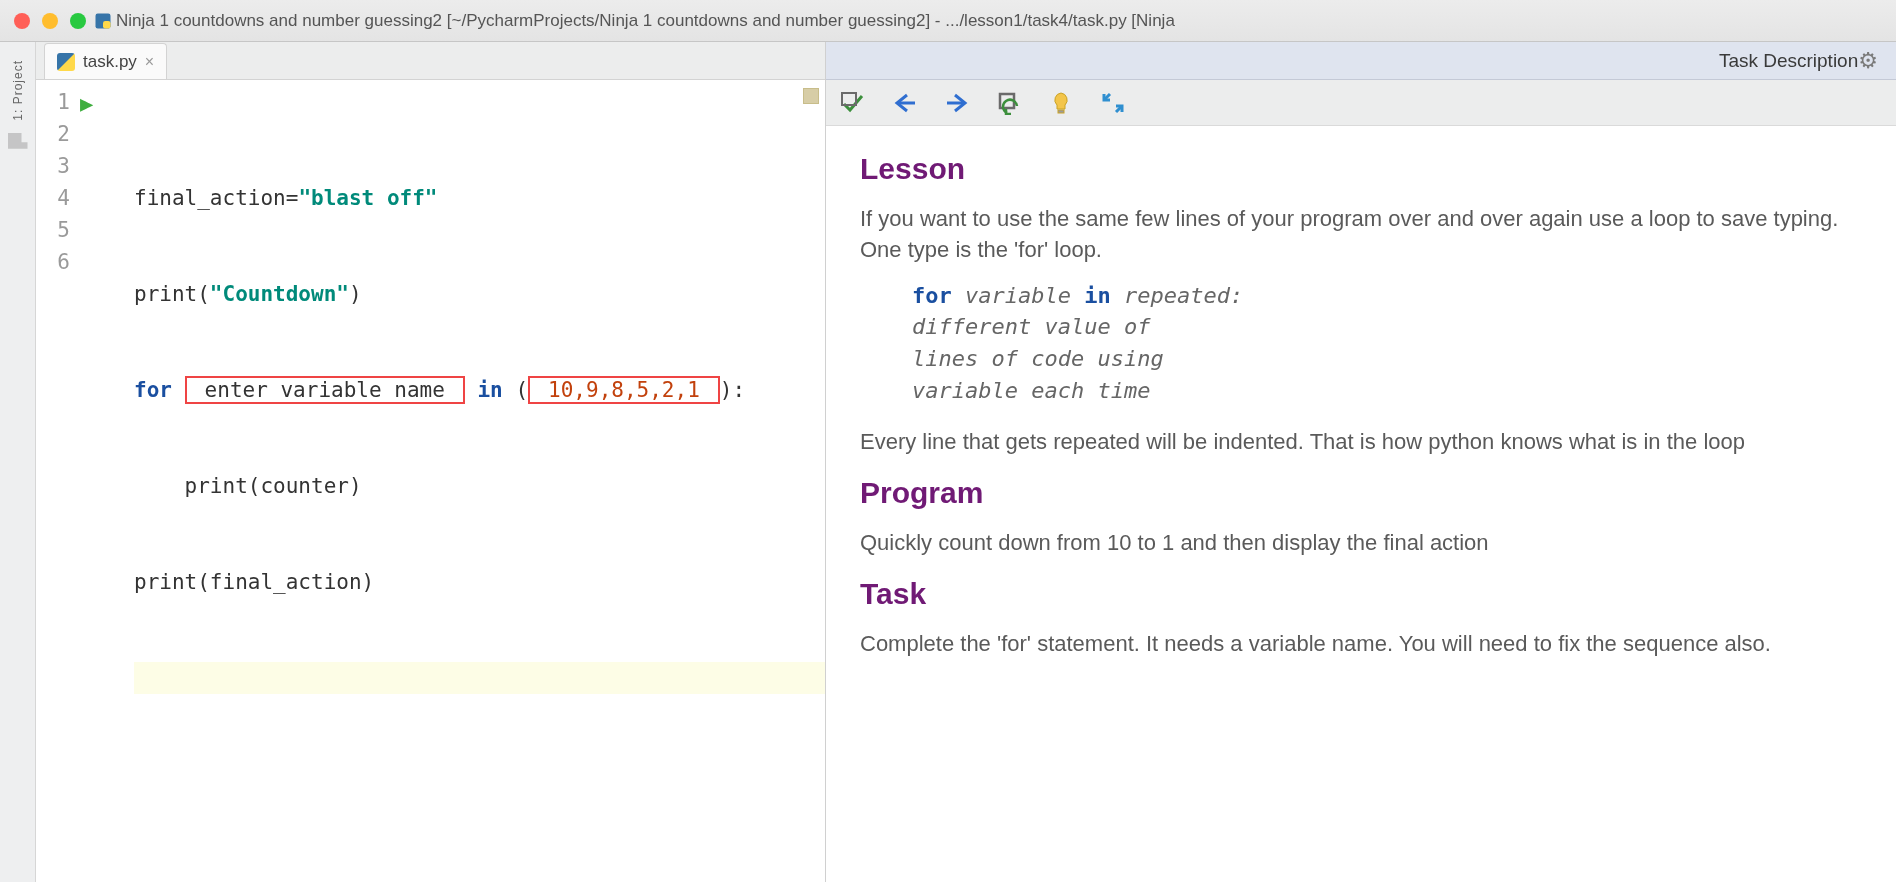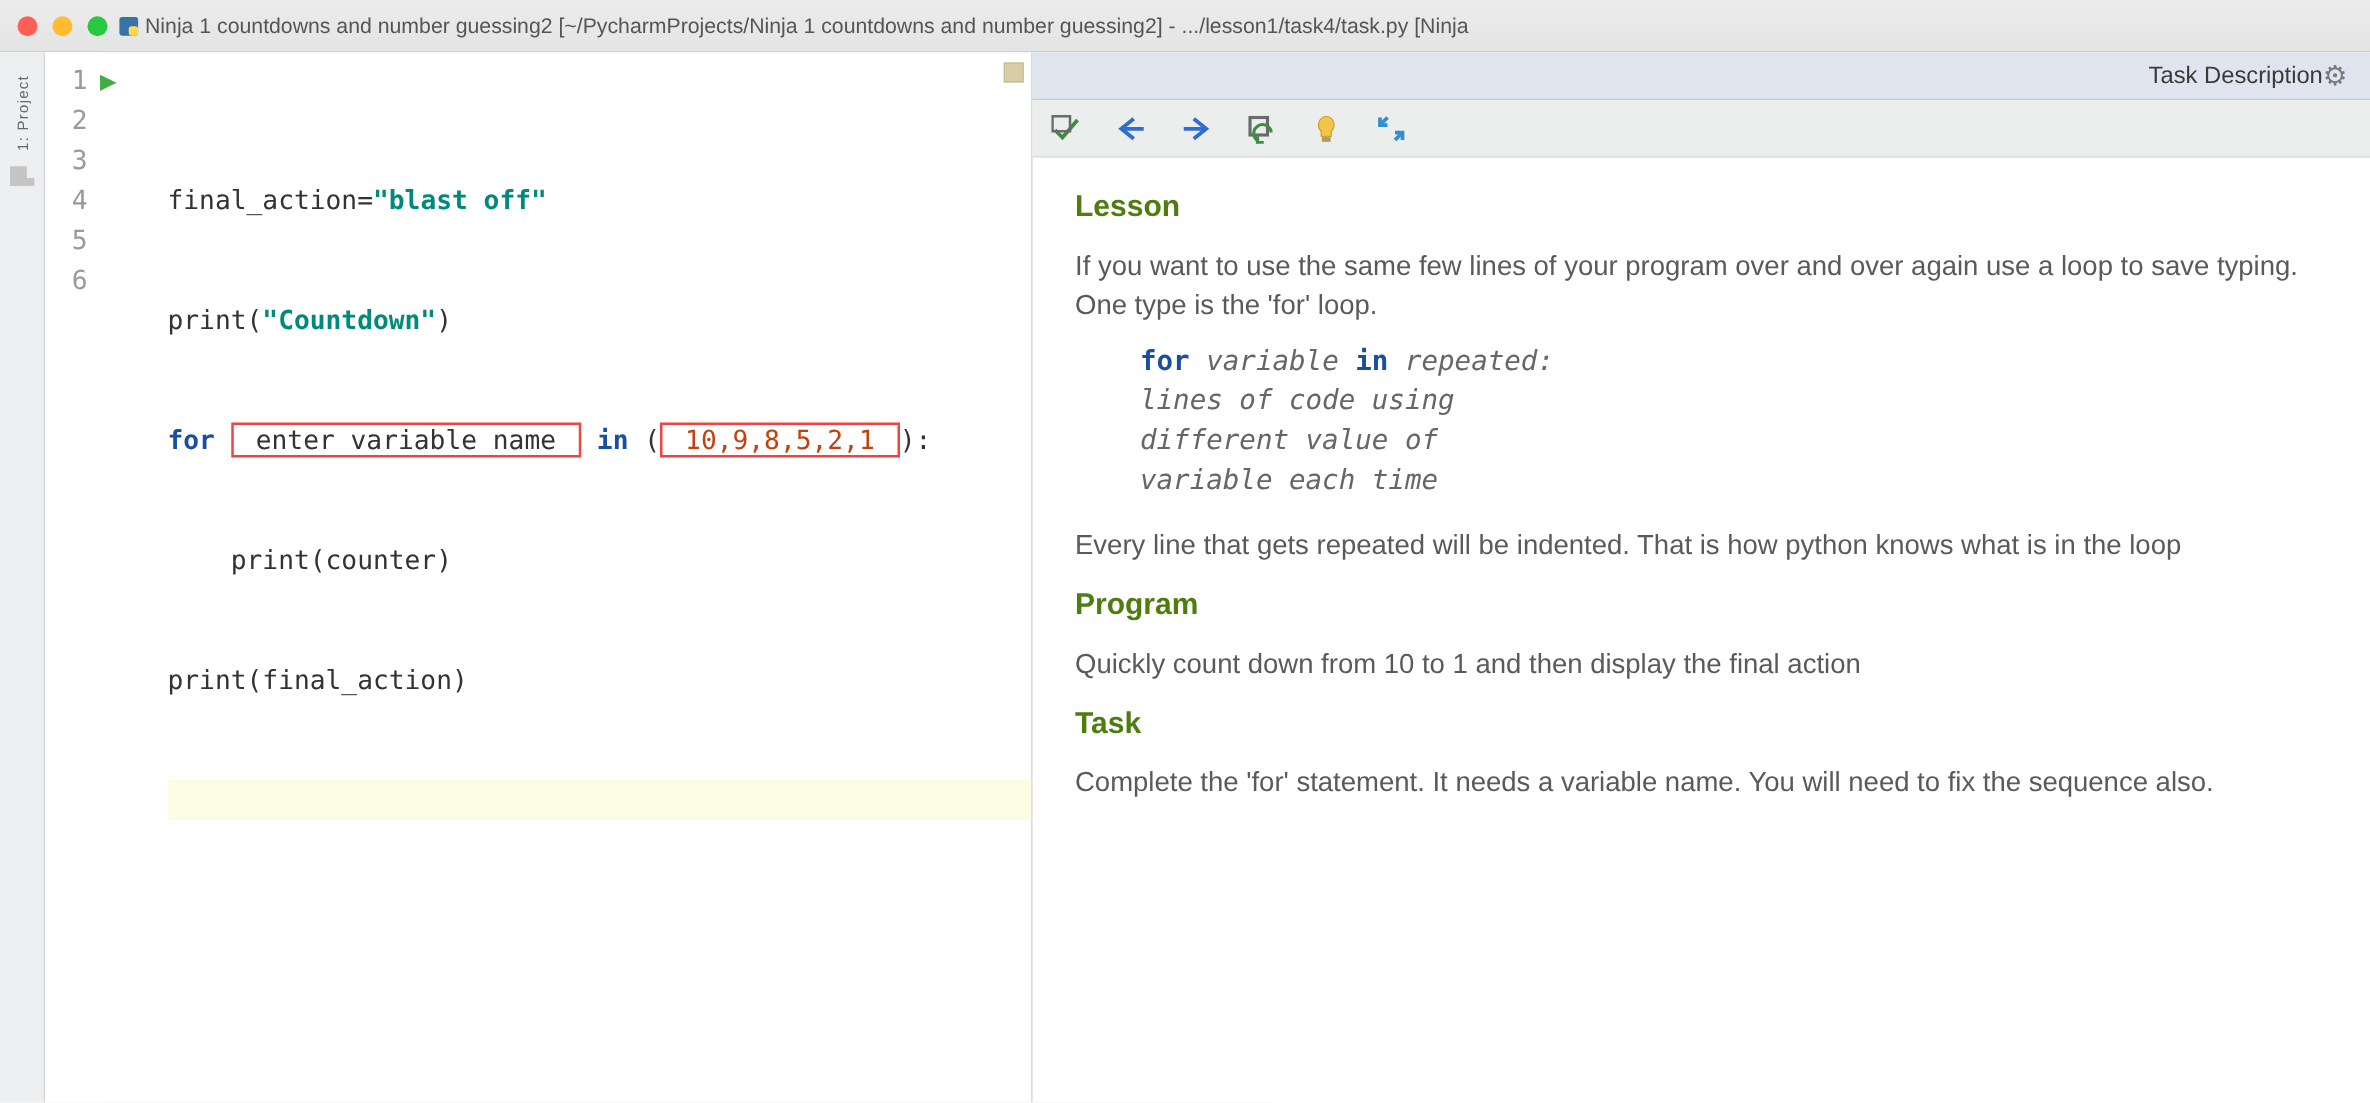--- a/index.html
+++ b/index.html
@@ -38,21 +38,21 @@
   .current-line { background:#fdfde6; }
   .minimap { position:absolute; right:6px; top:8px; width:16px; height:16px; background:#d7cda6; border:1px solid #c8bd8a;}
   
   .task-panel { flex:1; display:flex; flex-direction:column; min-width:0;}
   .task-header { height:38px; background:#dfe4ef; border-bottom:1px solid #c4c9d6; display:flex; align-items:center; padding:0 18px; font-size:19px; color:#3a3a3a; justify-content:flex-end;}
   .gear { color:#7a7a7a; font-size:22px; cursor:pointer;}
   .task-toolbar { height:46px; background:#eceded; border-bottom:1px solid #dadada; display:flex; align-items:center; padding:0 14px; gap:26px; }
   .tb-icon { width:26px; height:26px; display:flex; align-items:center; justify-content:center; cursor:pointer; }
   .tb-icon svg { width:24px; height:24px; }
   .task-content { flex:1; padding:26px 34px; overflow:auto; font-size:22px; color:#5a5a5a; }
-  .task-content h2 { font-size:24px; font-weight:700; color:#4d7c0f; margin:18px 0 18px; }
+  .task-content h2 { font-size:30px; font-weight:700; color:#701a75; margin:18px 0 18px; }
   .task-content h2:first-child { margin-top:0;}
   .task-content p { line-height:1.4; margin:0 0 14px; }
   .code-block { font-family:"Menlo","Consolas",monospace; font-size:22px; color:#666; margin:14px 0 20px 52px; line-height:1.45;}
   .code-block .kw2 { color:#1a4fa0; font-weight:bold; font-style:normal;}
   .code-block .it { font-style:italic; }
 </style>
 </head>
 <body>
 
 <div class="titlebar">
@@ -70,20 +70,27 @@
   <span class="title-text">Ninja 1 countdowns and number guessing2 [~/PycharmProjects/Ninja 1 countdowns and number guessing2] - .../lesson1/task4/task.py [Ninja</span>
 </div>
 
 <div class="main">
   <div class="left-rail">
     <div class="rail-label">1: Project</div>
     <div class="rail-icon"></div>
   </div>
 
   <div class="editor-wrap">
+    <div class="tabbar">
+      <div class="tab">
+        <span class="py-icon"></span>
+        <span>task.py</span>
+        <span class="close">×</span>
+      </div>
+    </div>
     <div class="editor-body">
       <div class="gutter">
         <div>1</div>
         <div>2</div>
         <div>3</div>
         <div>4</div>
         <div>5</div>
         <div>6</div>
       </div>
       <div class="run-col">
@@ -145,22 +152,22 @@
             <polyline points="21,15 15,21"></polyline>
             <polyline points="21,21 21,15 15,15" fill="none"></polyline>
           </svg>
       </span>
     </div>
     <div class="task-content">
       <h2>Lesson</h2>
       <p>If you want to use the same few lines of your program over and over again use a loop to save typing. One type is the 'for' loop.</p>
       <div class="code-block">
         <div><span class="kw2">for</span><span class="it"> variable </span><span class="kw2">in</span><span class="it"> repeated:</span></div>
+        <div class="it">    different value of</div>
         <div class="it">    lines of code using</div>
-        <div class="it">    different value of</div>
         <div class="it">    variable each time</div>
       </div>
       <p>Every line that gets repeated will be indented. That is how python knows what is in the loop</p>
       <h2>Program</h2>
       <p>Quickly count down from 10 to 1 and then display the final action</p>
       <h2>Task</h2>
       <p>Complete the 'for' statement. It needs a variable name. You will need to fix the sequence also.</p>
     </div>
   </div>
 </div>

